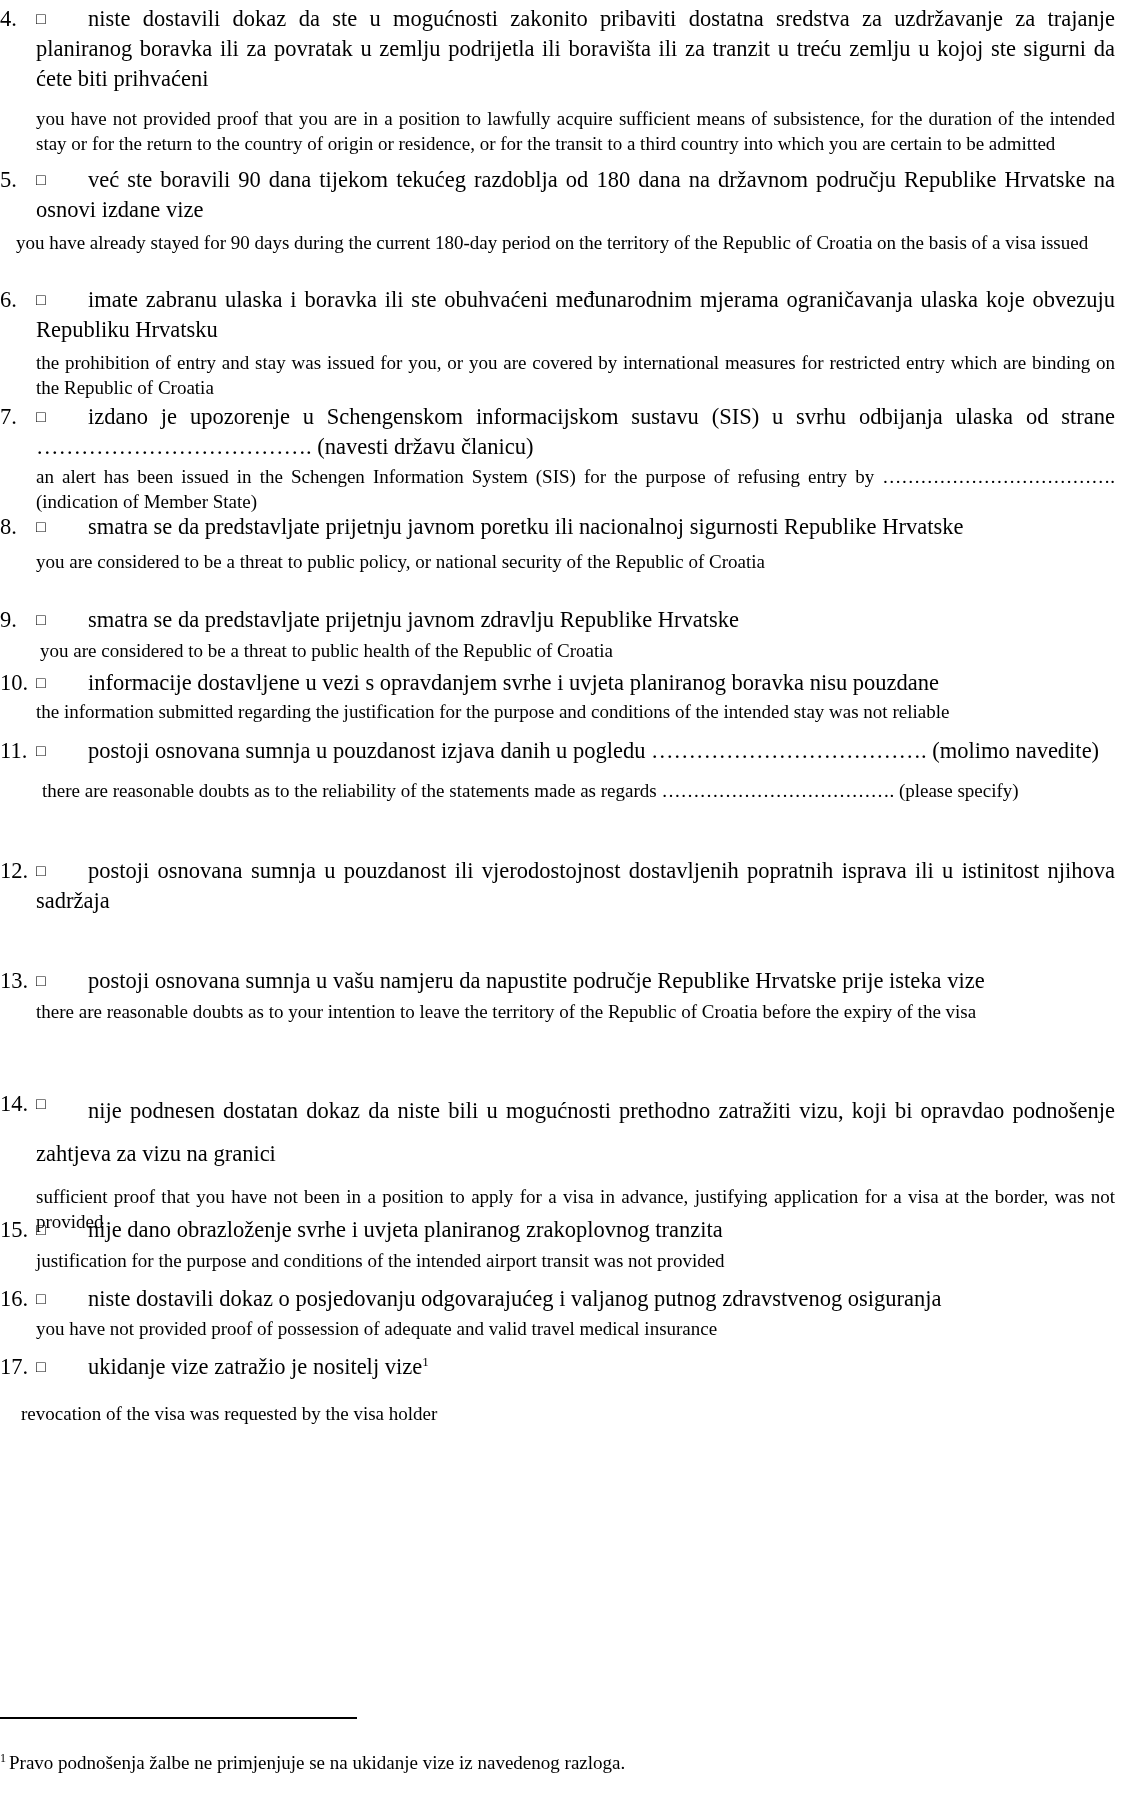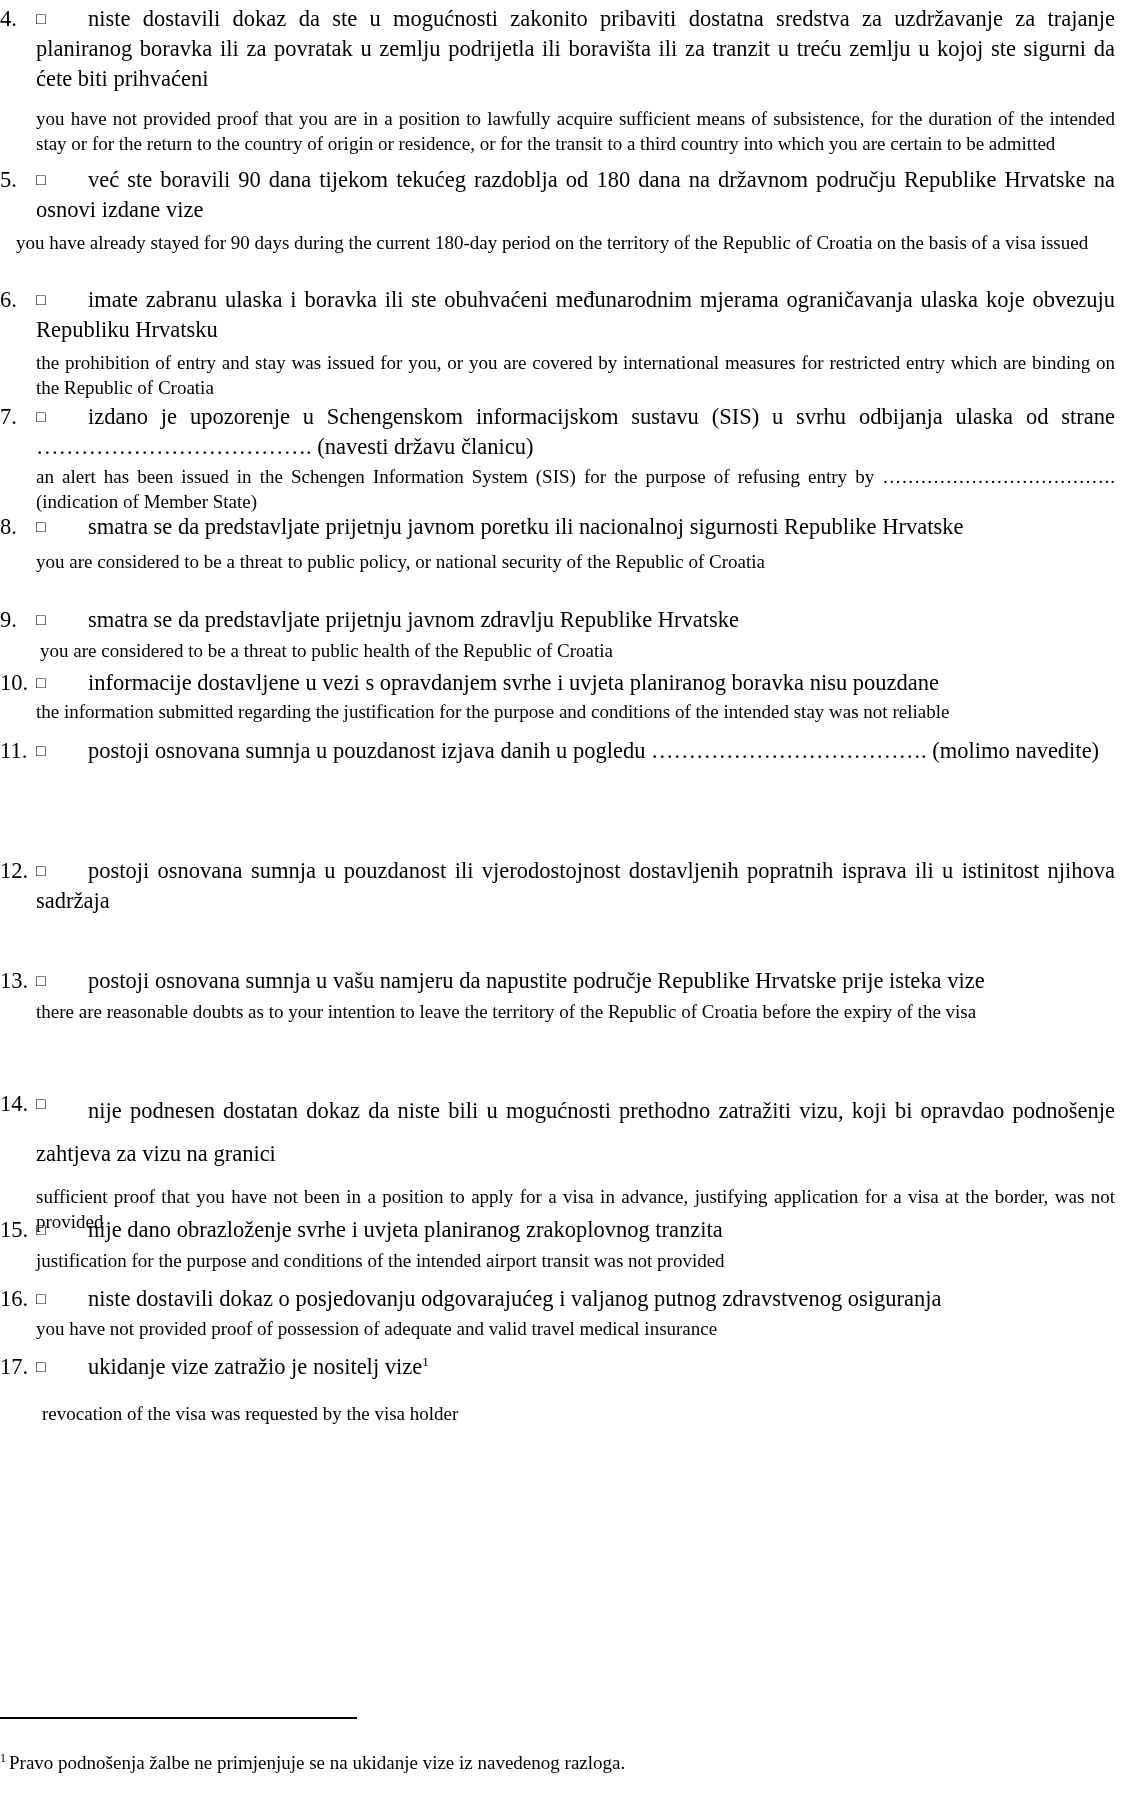--- a/index.html
+++ b/index.html
@@ -112,20 +112,21 @@
     <span class="num">10.</span>
     <span class="cb" style="left:36px;">□</span>
     <p class="hr-line"><span class="first-indent"></span><span>informacije dostavljene u vezi s opravdanjem svrhe i uvjeta planiranog boravka nisu pouzdane</span></p>
     <p class="en-line" style="margin-top:2px;">the information submitted regarding the justification for the purpose and conditions of the intended stay was not reliable</p>
   </div>
 
   <div class="item" style="top:736px;">
     <span class="num">11.</span>
     <span class="cb" style="left:36px;">□</span>
     <p class="hr-line"><span class="first-indent"></span><span>postoji osnovana sumnja u pouzdanost izjava danih u pogledu ………………………………. (molimo navedite)</span></p>
+    <p class="en-line" style="margin-top:13px; padding-left:42px;">there are reasonable doubts as to the reliability of the statements made as regards ………………………………. (please specify)</p>
   </div>
 
   <div class="item" style="top:856px;">
     <span class="num">12.</span>
     <span class="cb" style="left:36px;">□</span>
     <p class="hr-line"><span class="first-indent"></span><span>postoji osnovana sumnja u pouzdanost ili vjerodostojnost dostavljenih popratnih isprava ili u istinitost njihova sadržaja</span></p>
   </div>
 
   <div class="item" style="top:966px;">
     <span class="num">13.</span>
@@ -152,21 +153,21 @@
     <span class="num">16.</span>
     <span class="cb" style="left:36px;">□</span>
     <p class="hr-line"><span class="first-indent"></span><span>niste dostavili dokaz o posjedovanju odgovarajućeg i valjanog putnog zdravstvenog osiguranja</span></p>
     <p class="en-line" style="margin-top:3px;">you have not provided proof of possession of adequate and valid travel medical insurance</p>
   </div>
 
   <div class="item" style="top:1352px;">
     <span class="num">17.</span>
     <span class="cb" style="left:36px;">□</span>
     <p class="hr-line"><span class="first-indent"></span><span>ukidanje vize zatražio je nositelj vize</span><sup class="fn">1</sup></p>
-    <p class="en-line" style="margin-top:20px; padding-left:42px;">revocation of the visa was requested by the visa holder</p>
+    <p class="en-line" style="margin-top:20px; padding-left:21px;">revocation of the visa was requested by the visa holder</p>
   </div>
 
   <div class="footnote-rule"></div>
   <div class="footnote">
     <span class="fn-mark">1</span><span>Pravo podnošenja žalbe ne primjenjuje se na ukidanje vize iz navedenog razloga.</span>
   </div>
 
 </div>
 
 </body></html>

